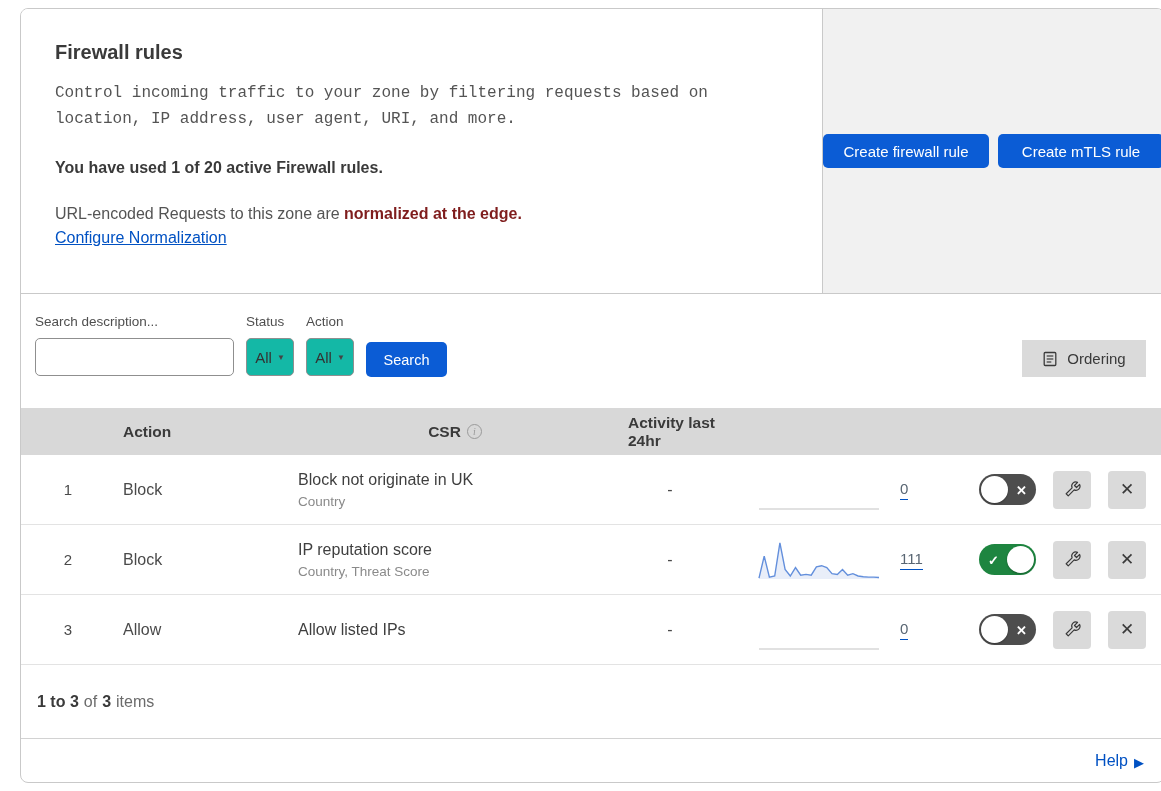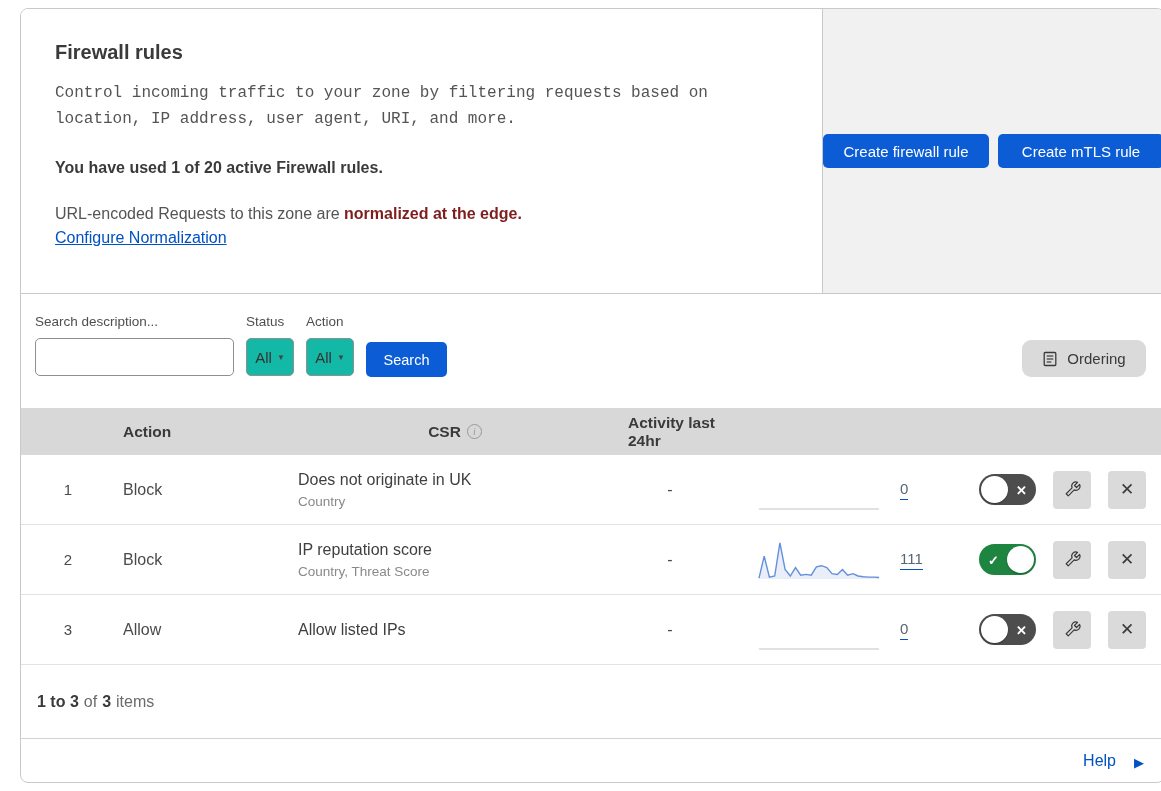--- a/index.html
+++ b/index.html
@@ -28,21 +28,21 @@
   .filterbar{height:114px;display:flex;align-items:flex-start;padding:20px 18px 4px 14px;}
   .fgroup{display:flex;flex-direction:column;margin-right:12px;}
   .flabel{font-size:13.5px;color:#4f4f4f;margin-bottom:9px;}
   .searchbox{width:199px;height:38px;border:1px solid #8f8f8f;border-radius:5px;display:flex;align-items:center;padding-left:10px;background:#fff;}
   .searchbox input{border:none;outline:none;flex:1;height:30px;font-size:15px;font-family:inherit;margin-left:6px;background:transparent;}
   .selectbox{min-width:48px;height:38px;border:1px solid #8f8f8f;border-radius:5px;display:flex;align-items:center;
              justify-content:center;gap:5px;font-size:15px;color:#333;padding:0 8px;background:#14b8a6;cursor:pointer;}
   .caret{font-size:8px;color:#444;}
   .btn-search{width:81px;height:35px;margin-top:28px;background:var(--accent);color:#fff;border:none;border-radius:5px;
               font-size:14.5px;font-family:inherit;cursor:pointer;}
-  .btn-ordering{margin-left:auto;margin-top:26px;width:124px;height:37px;background:var(--btn-gray);border:none;border-radius:9px;
+  .btn-ordering{margin-left:auto;margin-top:26px;width:124px;height:37px;background:var(--btn-gray);border:none;border-radius:0;
                 display:flex;align-items:center;justify-content:center;gap:9px;font-size:15px;color:#3a3a3a;font-family:inherit;cursor:pointer;}
   
   .grid{display:grid;grid-template-columns:94px 175px 330px 100px 240px 1fr;}
   .thead{background:var(--thead-gray);height:47px;align-items:center;font-size:15.5px;font-weight:600;color:#3a3a3a;}
   .thead .hcell{padding-left:8px;}
   .thead .hcsr{display:flex;align-items:center;justify-content:center;gap:6px;padding-left:0;}
   .info-icon{width:15px;height:15px;border:1.3px solid #9a9a9a;border-radius:50%;color:#9a9a9a;font-size:10px;
              display:inline-flex;align-items:center;justify-content:center;font-weight:normal;font-family:"Liberation Serif",serif;font-style:italic;}
   .trow{height:70px;border-bottom:1px solid #e3e3e3;align-items:center;background:#fff;}
   .td{font-size:16px;color:#4a4a4a;}
@@ -64,21 +64,21 @@
   .t-x,.t-check{position:absolute;top:50%;transform:translateY(-50%);color:#fff;font-size:13px;font-weight:bold;}
   .t-x{right:9px;} .t-check{left:9px;}
   .iconbtn{width:38px;height:38px;background:var(--btn-gray);border:none;border-radius:4px;display:flex;
            align-items:center;justify-content:center;cursor:pointer;}
   .x-glyph{font-size:17px;color:#3a3a3a;font-weight:normal;}
   
   .tfooter{height:73px;display:flex;align-items:center;padding-left:16px;font-size:16px;color:#6b6b6b;}
   .tfooter span{margin-right:5px;}
   .tfooter .b{font-weight:bold;color:#3a3a3a;}
   .helprow{height:44px;border-top:1px solid #d2d2d2;display:flex;align-items:center;justify-content:flex-end;padding-right:20px;}
-  .help-link{color:var(--link);font-size:16px;cursor:pointer;display:flex;align-items:flex-end;gap:18px;text-decoration:none;}
+  .help-link{color:var(--link);font-size:16px;cursor:pointer;display:flex;align-items:flex-end;gap:6px;text-decoration:none;}
   .help-arrow{font-size:13px;}
 </style>
 </head>
 <body>
 
 <div class="card">
 
   <div class="top">
     <div class="top-left">
       <div class="page-title">Firewall rules</div>
@@ -138,21 +138,21 @@
       <span class="info-icon">i</span>
     </div>
     <div class="hcell">Activity last 24hr</div>
     <div class="hcell"></div>
   </div>
 
   <div class="grid trow">
     <div class="td num">1</div>
     <div class="td action">Block</div>
     <div class="td desc-cell">
-      <div class="desc-title">Does not originate in UK</div>
+      <div class="desc-title">Block not originate in UK</div>
       <div class="desc-sub">Country</div>
     </div>
     <div class="td csr">-</div>
     <div class="td activity">
       <span class="spark"><svg width="122" height="44" viewBox="0 0 122 44">
             <line x1="1" y1="41" x2="121" y2="41" stroke="#c4c4c4" stroke-width="1.2"></line>
           </svg></span>
       <a class="count">0</a>
     </div>
     <div class="td controls">

